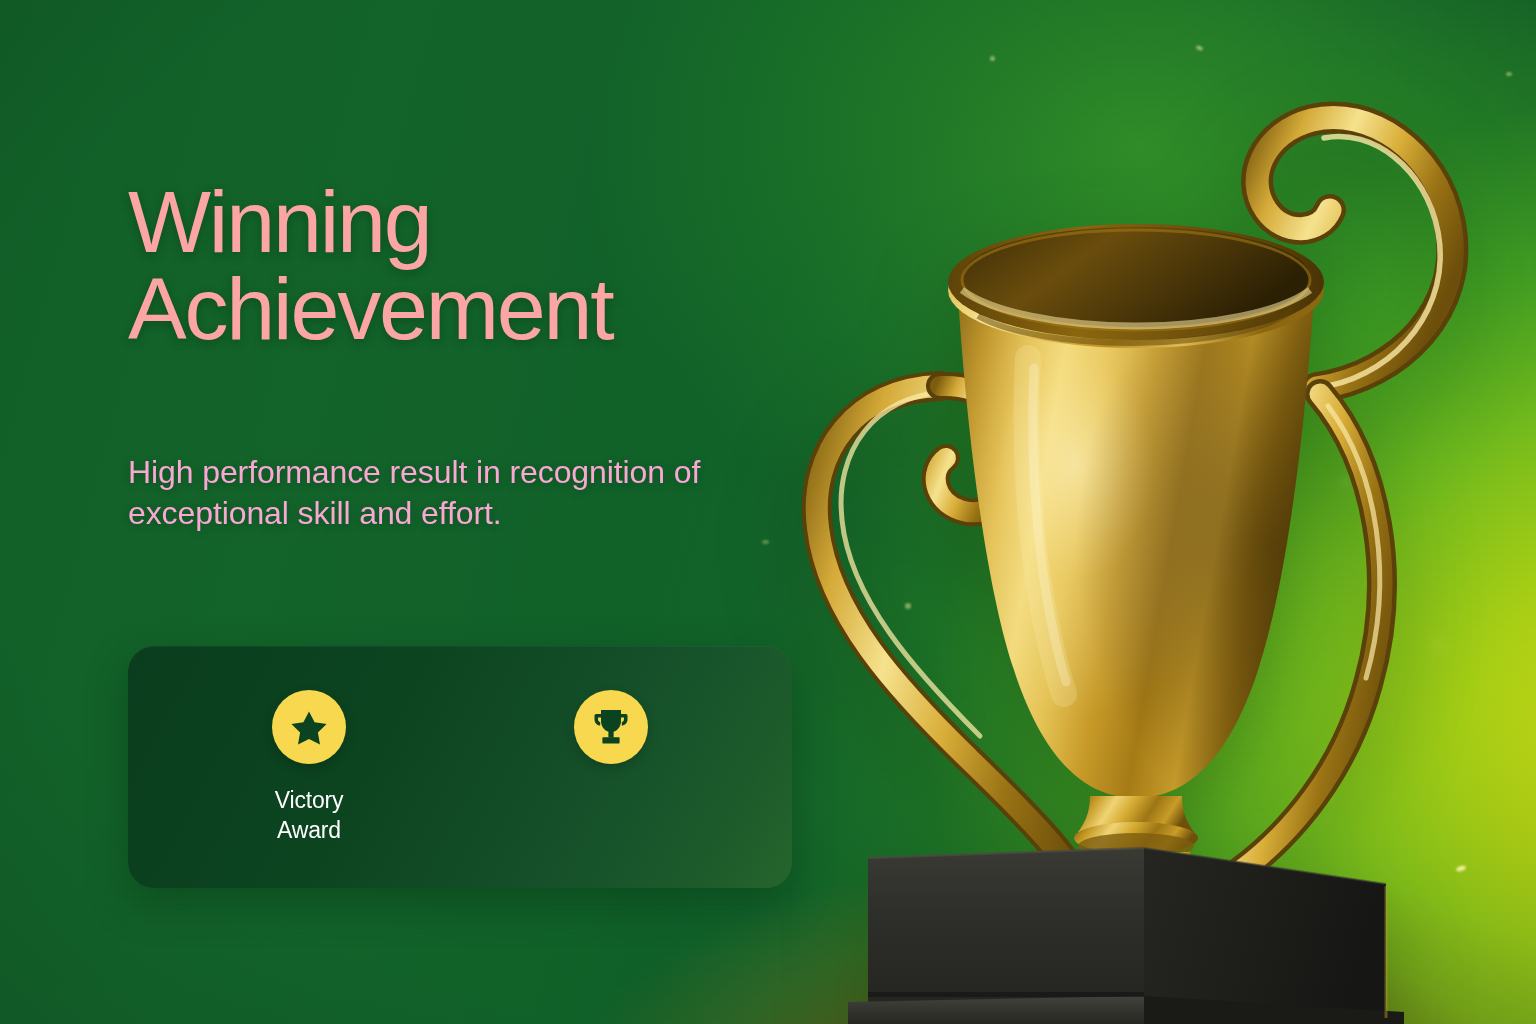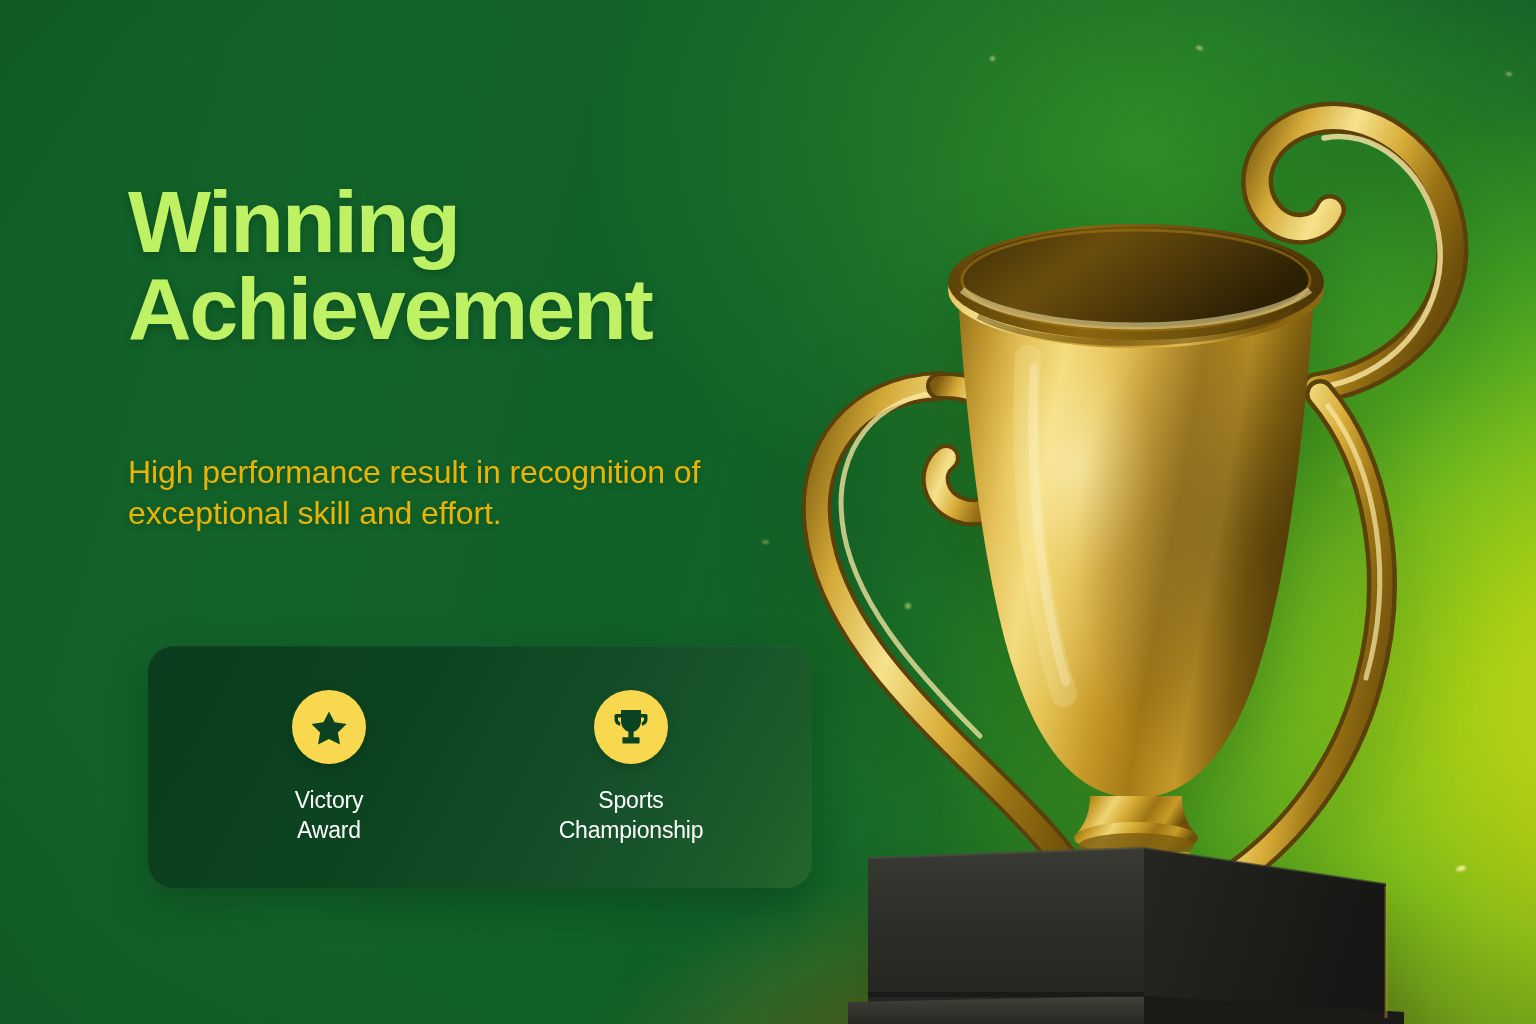--- a/index.html
+++ b/index.html
@@ -70,51 +70,50 @@
     width:700px; height:966px;
     filter: drop-shadow(0 30px 40px rgba(20,50,5,0.30));
   }
   .trophy-wrap svg { width:100%; height:100%; display:block; }
 
   
   .content { position:absolute; left:128px; top:0; width:700px; height:1024px; }
 
   .headline {
     position:absolute; left:0; top:178px; width:700px;
-    color:#bef264;
+    color:#fca5a5;
     font-size:88px;
     line-height:0.99;
-    font-weight:700;
+    font-weight:400;
     letter-spacing:-2.2px;
     text-shadow:0 3px 10px rgba(6,50,18,0.45);
     white-space:pre-line;
   }
 
   .subhead {
     position:absolute; left:0; top:452px; width:580px;
-    color:#eab308;
+    color:#f9a8d4;
     font-size:32px;
     line-height:1.29;
     font-weight:400;
     letter-spacing:-0.1px;
     text-shadow:0 2px 7px rgba(6,50,18,0.4);
   }
 
   
   .feature-card {
     position:absolute; left:0px; top:646px;
     width:664px; height:242px;
     border-radius:26px;
     background:
       linear-gradient(118deg, #0a3d1d 0%, #0c4420 38%, #15502a 68%, #1d5b2b 88%, #26662c 100%);
     box-shadow: 0 16px 40px rgba(5,40,14,0.35), inset 0 1px 0 rgba(255,255,255,0.04);
     display:flex;
     align-items:flex-start;
     padding:44px 30px 0 30px;
-    margin-left:20px;
   }
   .feature {
     flex:1 1 0;
     display:flex;
     flex-direction:column;
     align-items:center;
     text-align:center;
   }
   .feature-icon {
     width:74px; height:74px;
@@ -351,19 +350,17 @@
           <svg width="44" height="44" viewBox="0 0 44 44" aria-hidden="true">
             <g fill="#0B4220">
               <path d="M12 5 L32 5 L32 16 C32 22.2 27.6 27 22 27 C16.4 27 12 22.2 12 16 Z"></path>
               <path d="M12 9 L7.2 9 C6.2 9 5.5 9.8 5.5 10.7 L5.5 14.4 C5.5 17.6 8 20.2 11.2 20.6 L11.2 17.1 C9.8 16.7 9 15.6 9 14.2 L9 12.4 L12 12.4 Z"></path>
               <path d="M32 9 L36.8 9 C37.8 9 38.5 9.8 38.5 10.7 L38.5 14.4 C38.5 17.6 36 20.2 32.8 20.6 L32.8 17.1 C34.2 16.7 35 15.6 35 14.2 L35 12.4 L32 12.4 Z"></path>
               <rect x="19.4" y="26" width="5.2" height="6.6"></rect>
               <rect x="13.4" y="32.2" width="17.2" height="6.4" rx="0.8"></rect>
             </g>
           </svg>
         </div>
-        <div class="feature-label">Sports
-Championship</div>
       </div>
 
     </div>
   </div>
 </div>
 
 </body></html>

